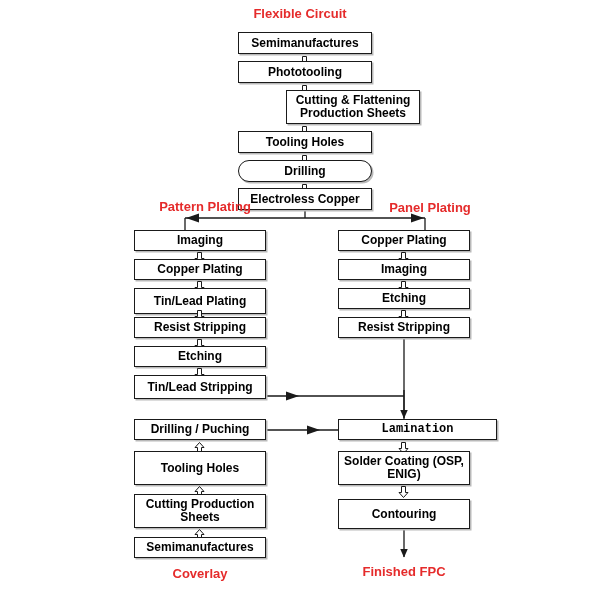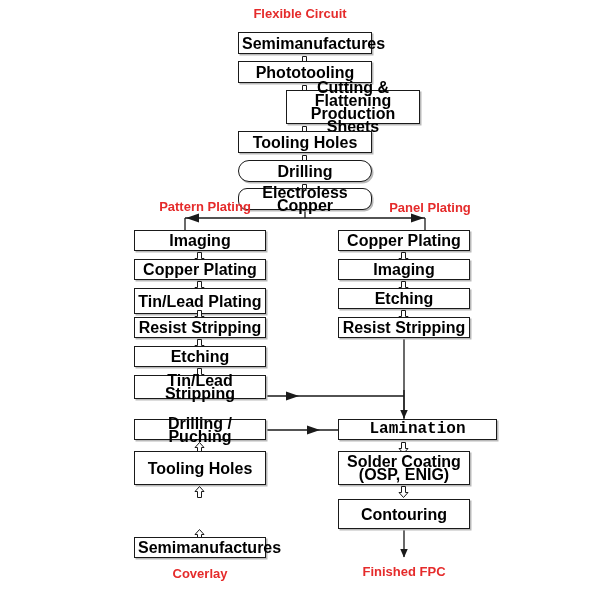--- a/index.html
+++ b/index.html
@@ -19,21 +19,21 @@
     left: 0; top: 0;
     width: 600px; height: 600px;
   }
   
   .box {
     position: absolute;
     box-sizing: border-box;
     border: 1px solid #1a1a1a;
     background: #ffffff;
     color: #000000;
-    font-size: 16px;
+    font-size: 12px;
     font-weight: bold;
     line-height: 13px;
     text-align: center;
     display: flex;
     align-items: center;
     justify-content: center;
     padding: 0 3px;
     box-shadow: 1.5px 1.5px 0 #b9b9b9;
   }
   .box span { display: block; width: 100%; }
@@ -149,21 +149,21 @@
 
   <div class="box" style="left:238px; top:160px; width:134px; height:22px;border-radius:11px;">
     <span>Drilling</span>
   </div>
   <div class="harrow" style="left:299px; top:184px;">
     <svg width="11" height="12" viewBox="0 0 11 12">
         <path d="M3.5,0.5 L7.5,0.5 L7.5,6.5 L10,6.5 L5.5,11.5 L1,6.5 L3.5,6.5 Z" fill="#ffffff" stroke="#1a1a1a" stroke-width="1"></path>
       </svg>
   </div>
 
-  <div class="box" style="left:238px; top:188px; width:134px; height:22px;border-radius:9px;">
+  <div class="box" style="left:238px; top:188px; width:134px; height:22px;">
     <span>Electroless Copper</span>
   </div>
 
   <div class="rlabel" style="left:150px; top:199px; width:110px;">Pattern Plating</div>
   <div class="rlabel" style="left:380px; top:200px; width:100px;">Panel Plating</div>
 
   <div class="box" style="left:134px; top:230px; width:132px; height:21px;">
     <span>Imaging</span>
   </div>
   <div class="harrow" style="left:194px; top:252px;">
@@ -254,20 +254,23 @@
 
   <div class="box" style="left:134px; top:451px; width:132px; height:34px;">
     <span>Tooling Holes</span>
   </div>
   <div class="harrow" style="left:194px; top:486px;">
     <svg width="11" height="12" viewBox="0 0 11 12">
         <path d="M3.5,11.5 L7.5,11.5 L7.5,5.5 L10,5.5 L5.5,0.5 L1,5.5 L3.5,5.5 Z" fill="#ffffff" stroke="#1a1a1a" stroke-width="1"></path>
       </svg>
   </div>
 
+  <div class="box" style="left:134px; top:494px; width:132px; height:34px;">
+    <span>Cutting Production Sheets</span>
+  </div>
   <div class="harrow" style="left:194px; top:529px;">
     <svg width="11" height="12" viewBox="0 0 11 12">
         <path d="M3.5,11.5 L7.5,11.5 L7.5,5.5 L10,5.5 L5.5,0.5 L1,5.5 L3.5,5.5 Z" fill="#ffffff" stroke="#1a1a1a" stroke-width="1"></path>
       </svg>
   </div>
 
   <div class="box" style="left:134px; top:537px; width:132px; height:21px;">
     <span>Semimanufactures</span>
   </div>
 

